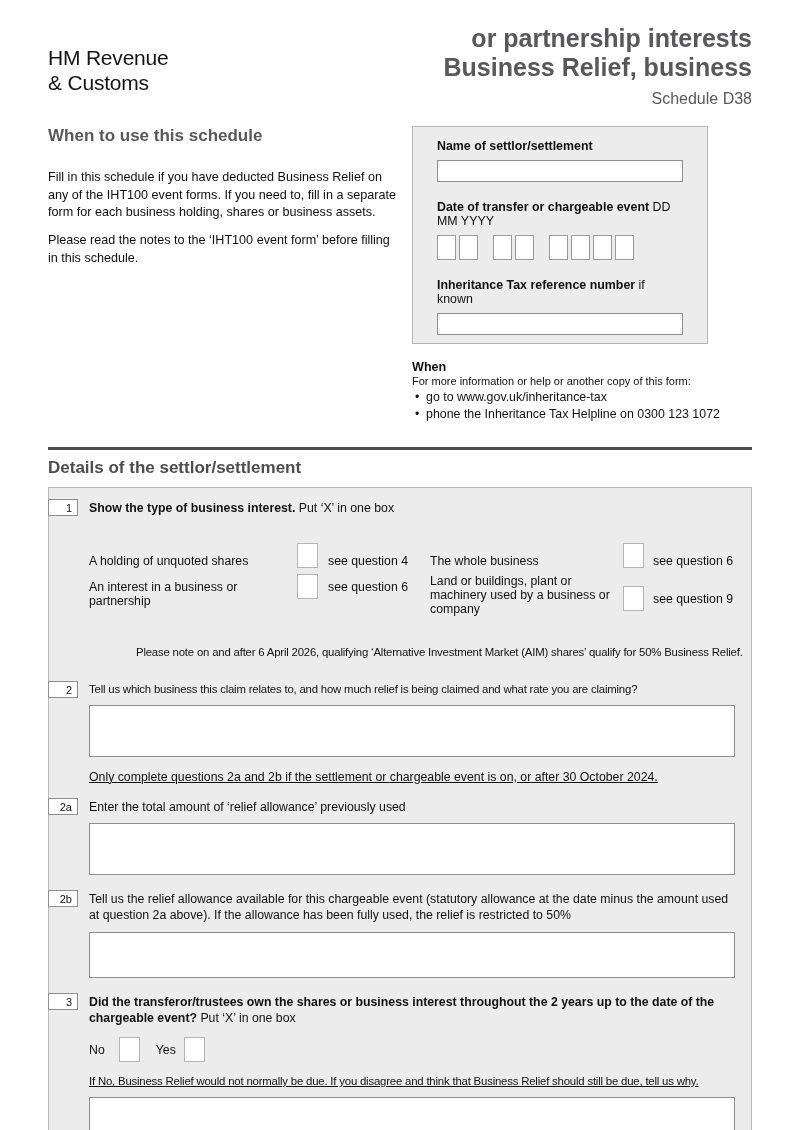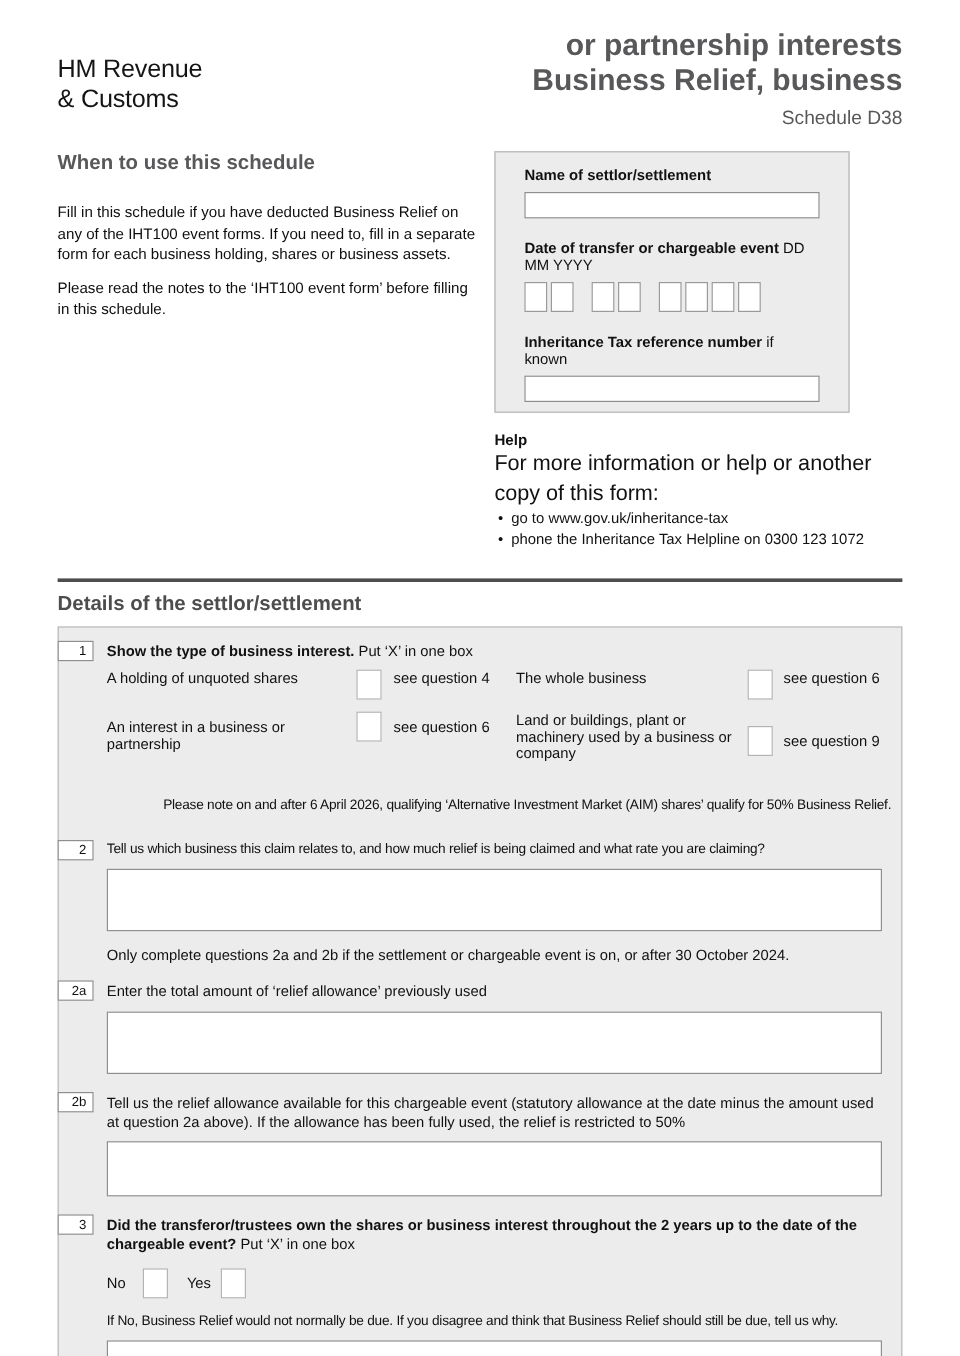--- a/index.html
+++ b/index.html
@@ -36,21 +36,21 @@
     border:1px solid #8f8f8f; font-size:12.5px; padding:0 5px;
     font-family:"Liberation Sans", sans-serif;
   }
   .date-row { display:flex; margin:6px 0 18px 0; }
   .date-box { width:19px; height:25px; background:#fff; border:1px solid #9a9a9a; margin-right:3px; }
   .grp-gap { margin-left:12px; }
   .mt18 { margin-top:18px; }
 
   .help { margin-top:16px; margin-left:364px; width:348px; }
   .help-head { font-size:12.6px; font-weight:bold; }
-  .help-line { font-size:18px; line-height:1.38; }
+  .help-line { font-size:11px; line-height:1.38; }
   .bullet-row { display:flex; font-size:12.4px; line-height:1.38; }
   .bullet-row .dot { width:14px; padding-left:3px; }
   .bullet-cont { font-size:12.4px; line-height:1.38; padding-left:14px; }
 
   
   .rule { margin-top:24px; border-top:3px solid #4d4d4d; }
   .details-head { font-size:17px; font-weight:bold; color:#4d4d4d; margin:8px 0 9px 0; }
 
   .panel {
     background:#ececec; border:1px solid #b9b9b9;
@@ -61,38 +61,38 @@
     position:absolute; left:-41px; top:-1px;
     width:30px; height:17px; background:#fff; border:1px solid #8f8f8f;
     font-size:11px; line-height:16px; text-align:right; padding-right:5px;
   }
   .q-label { font-size:12.3px; line-height:1.32; }
   .q-label .b { font-weight:bold; }
   .nowrap-sm { font-size:11.4px; letter-spacing:-0.2px; white-space:nowrap;margin-top:22px; }
 
   .cb { display:inline-block; flex:0 0 auto; width:21px; height:25px; background:#fff; border:1px solid #b4b4b4; }
 
-  .opt-row1 { display:flex; align-items:flex-start; margin-top:7px; height:29px; }
+  .opt-row1 { display:flex; align-items:flex-end; margin-top:22px; height:29px; }
   .opt-row2 { display:flex; align-items:flex-start; margin-top:6px; }
   .opt-lbl { font-size:12.3px; }
   .w1 { width:208px; }
   .hint { font-size:12.3px; margin-left:10px; }
   .wh { width:102px; }
   .w3 { width:193px; }
   .ml9 { margin-left:9px; }
 
   .q1-note { margin-top:29px;padding-left:47px; }
 
   .ans-area {
     display:block; width:100%; background:#fff; border:1px solid #8f8f8f;
     margin-top:8px; resize:none; font-family:"Liberation Sans", sans-serif; font-size:12.5px; padding:4px 6px;
   }
   .mt14 { margin-top:14px; }
   .mt16 { margin-top:16px; }
-  .mt12 { margin-top:12px; }
+  .mt12 { margin-top:12px;text-decoration:underline; }
 
   .noyes { display:flex; align-items:center; margin-top:11px; }
   .noyes .lbl { font-size:12.3px; }
   .noyes .cb { margin-left:14px; }
   .noyes .yes { margin-left:16px; }
   .noyes .cb2 { margin-left:8px; }
 </style>
 </head>
 <body>
 
@@ -142,21 +142,21 @@
         <div class="fld-label">
           <span>Inheritance Tax reference number</span>
           <span class="light">if known</span>
         </div>
         <input class="txt-input" type="text" value="" style="">
       </div>
     </div>
   </div>
 
   <div class="help">
-    <div class="help-head">Help</div>
+    <div class="help-head">When</div>
     <div class="help-line">For more information or help or another copy of this form:</div>
     <div class="bullet-row">
       <span class="dot">•</span>
       <span>go to www.gov.uk/inheritance-tax</span>
     </div>
     <div class="bullet-row">
       <span class="dot">•</span>
       <span>phone the Inheritance Tax Helpline on 0300 123 1072</span>
     </div>
   </div>

